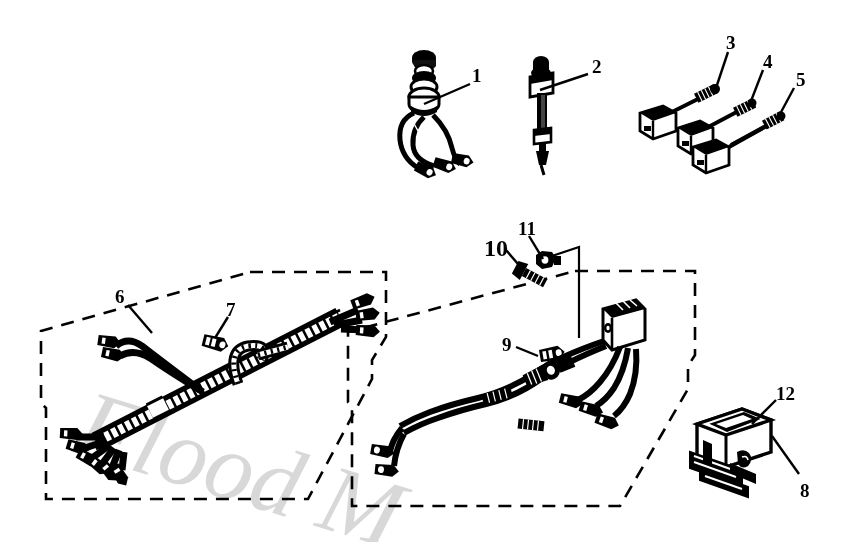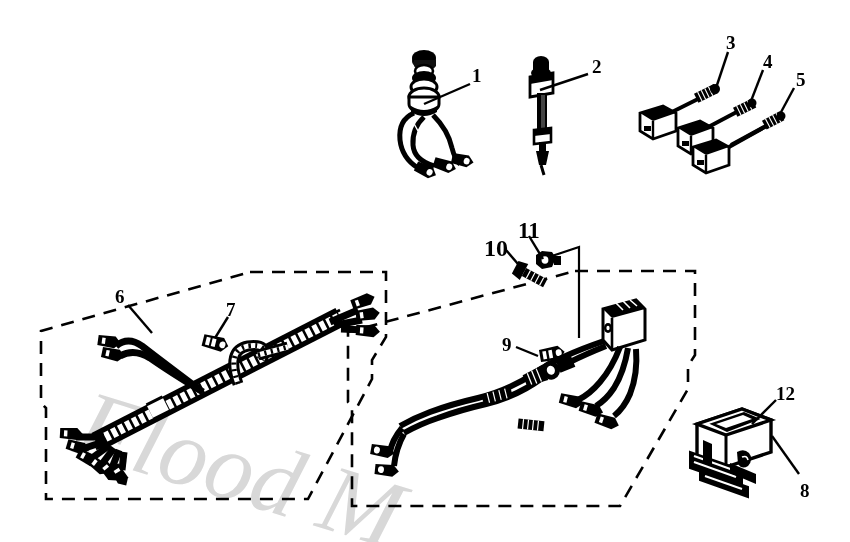--- a/index.html
+++ b/index.html
@@ -339,17 +339,17 @@
       <div class="lbl" style="left: 472px; top: 66px; font-size: 19px;">1</div>
       <div class="lbl" style="left: 592px; top: 57px; font-size: 19px;">2</div>
       <div class="lbl" style="left: 726px; top: 33px; font-size: 19px;">3</div>
       <div class="lbl" style="left: 763px; top: 52px; font-size: 19px;">4</div>
       <div class="lbl" style="left: 796px; top: 70px; font-size: 19px;">5</div>
       <div class="lbl" style="left: 115px; top: 287px; font-size: 19px;">6</div>
       <div class="lbl" style="left: 226px; top: 300px; font-size: 19px;">7</div>
       <div class="lbl" style="left: 800px; top: 481px; font-size: 19px;">8</div>
       <div class="lbl" style="left: 502px; top: 335px; font-size: 19px;">9</div>
       <div class="lbl" style="left: 484px; top: 236px; font-size: 24px;">10</div>
-      <div class="lbl" style="left: 518px; top: 219px; font-size: 23px;">11</div>
+      <div class="lbl" style="left: 518px; top: 219px; font-size: 19px;">11</div>
       <div class="lbl" style="left: 776px; top: 384px; font-size: 19px; text-align: center;">12</div>
     </div>
 
 </div>
 
 </body></html>

